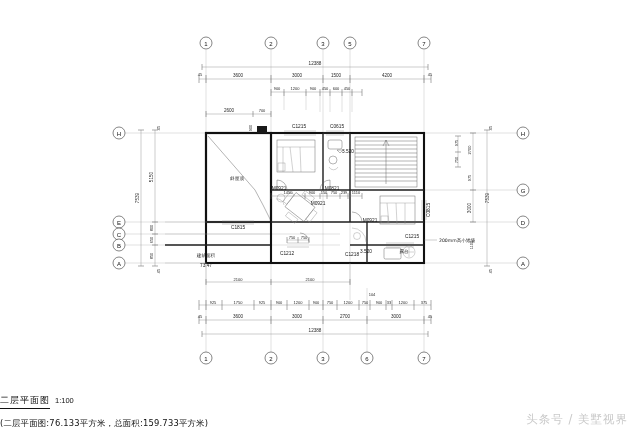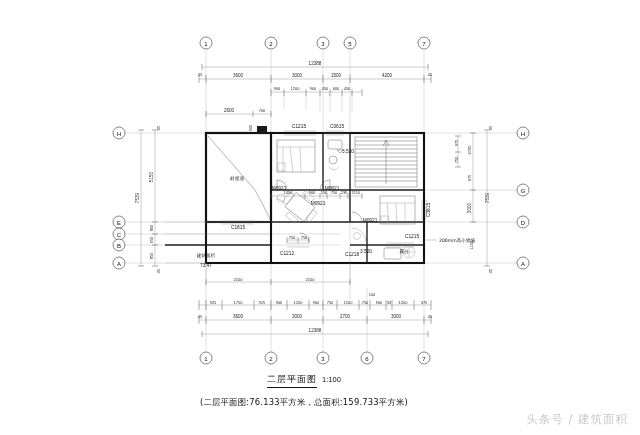--- a/index.html
+++ b/index.html
@@ -19,21 +19,21 @@
   .thin2{stroke:#a9a9a9;stroke-width:.35;fill:none;}
   .wall{stroke:#111;stroke-width:2.1;fill:none;}
   .wall-med{stroke:#222;stroke-width:1.4;fill:none;}
   .wallthin{stroke:#333;stroke-width:.8;fill:none;}
   .furn{stroke:#5a5a5a;stroke-width:.45;fill:none;}
   .furn-l{stroke:#8d8d8d;stroke-width:.4;fill:none;}
   .dimline{stroke:#7a7a7a;stroke-width:.38;fill:none;}
   .tick{stroke:#555;stroke-width:.5;}
   .circ{stroke:#222;stroke-width:.55;fill:#fff;}
   .blk{fill:#1a1a1a;}
-  #title-block{position:absolute;left:0;top:368px;width:608px;text-align:center;}
+  #title-block{position:absolute;left:0;top:389px;width:608px;}
   #plan-title{font-family:"DejaVu Sans",sans-serif;font-size:9px;color:#111;
       display:inline-block;border-bottom:1px solid #111;padding-bottom:1px;letter-spacing:1px;}
   #plan-scale{font-family:"Liberation Sans",sans-serif;font-size:7.5px;color:#111;margin-left:5px;}
   #area-note{font-family:"DejaVu Sans",sans-serif;font-size:8.4px;color:#111;margin-top:9px;letter-spacing:.2px;}
   #watermark{position:absolute;right:12px;bottom:8px;font-family:"DejaVu Sans",sans-serif;
       font-size:11.5px;color:#c9c9c9;letter-spacing:1px;}
 </style>
 </head>
 <body>
 
@@ -442,15 +442,15 @@
     <text class="lbl" x="206" y="267" text-anchor="middle">73.47</text>
   </g>
 
 </svg>
 
 <div id="title-block">
   <span id="plan-title">二层平面图</span><span id="plan-scale">1:100</span>
   <div id="area-note">(二层平面图:76.133平方米，总面积:159.733平方米)</div>
 </div>
 
-<div id="watermark">头条号 / 建筑面积</div>
+<div id="watermark">头条号 / 美墅视界</div>
 
 </div>
 
 </body></html>

